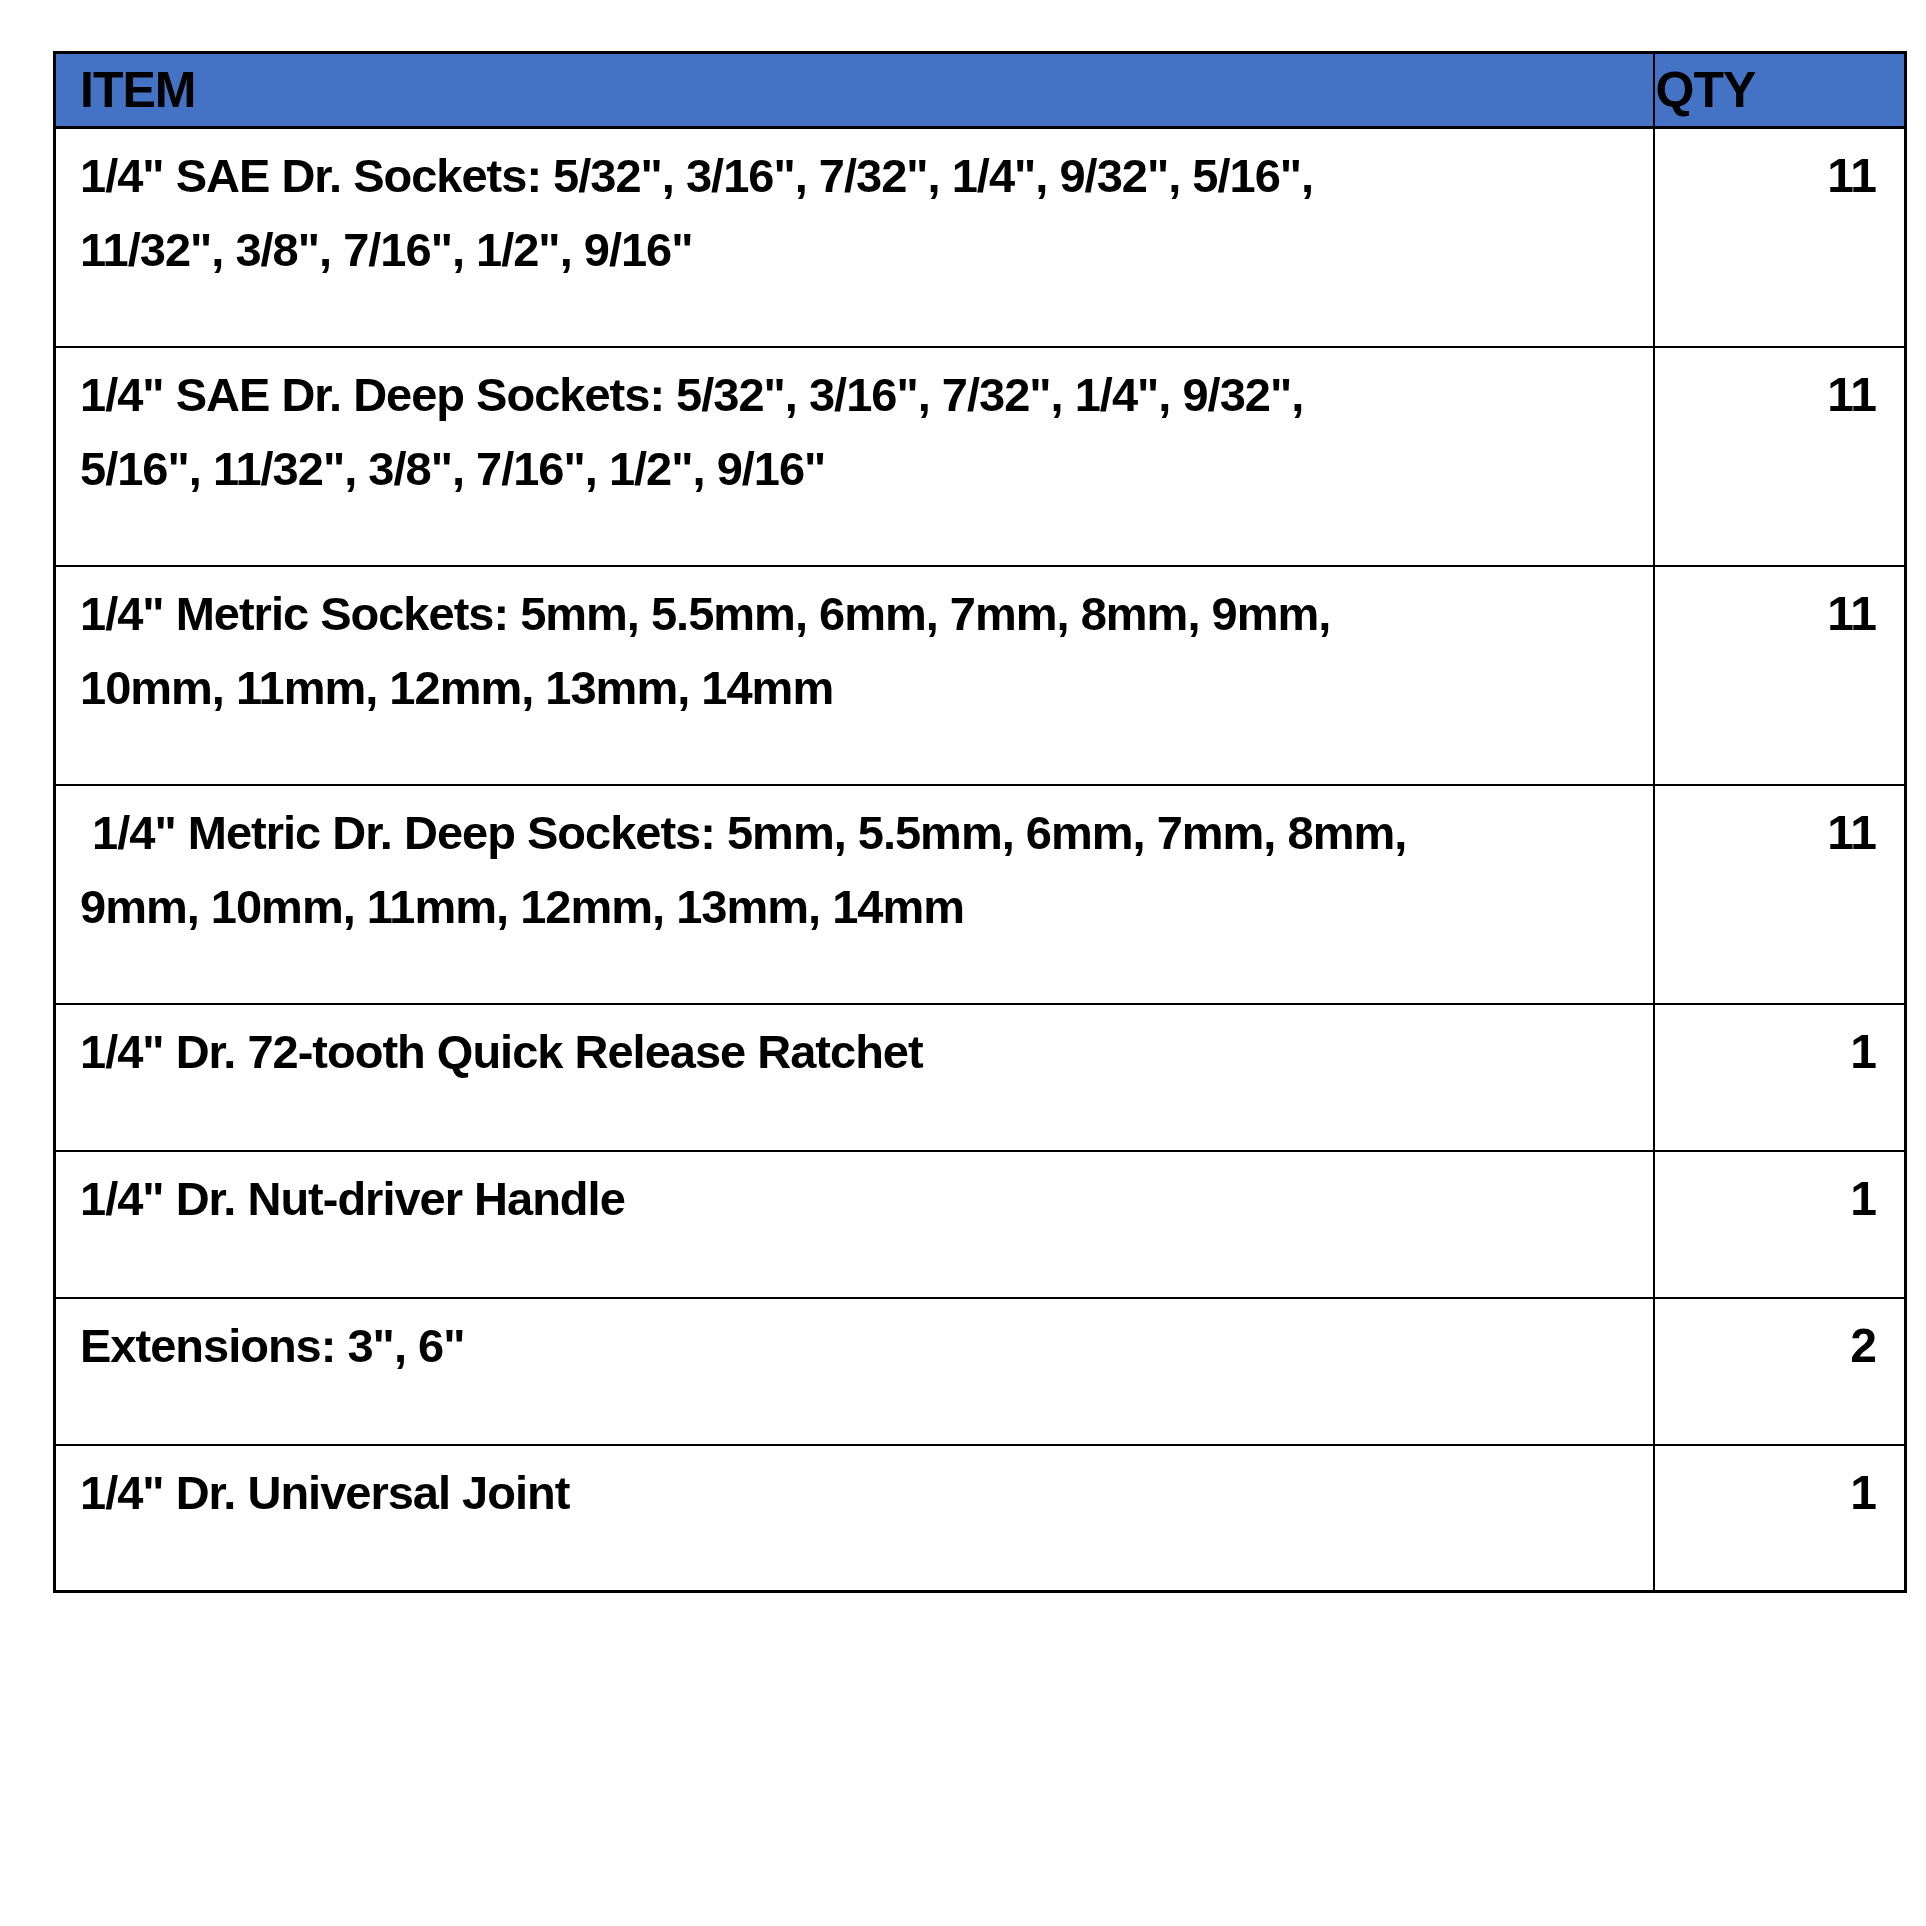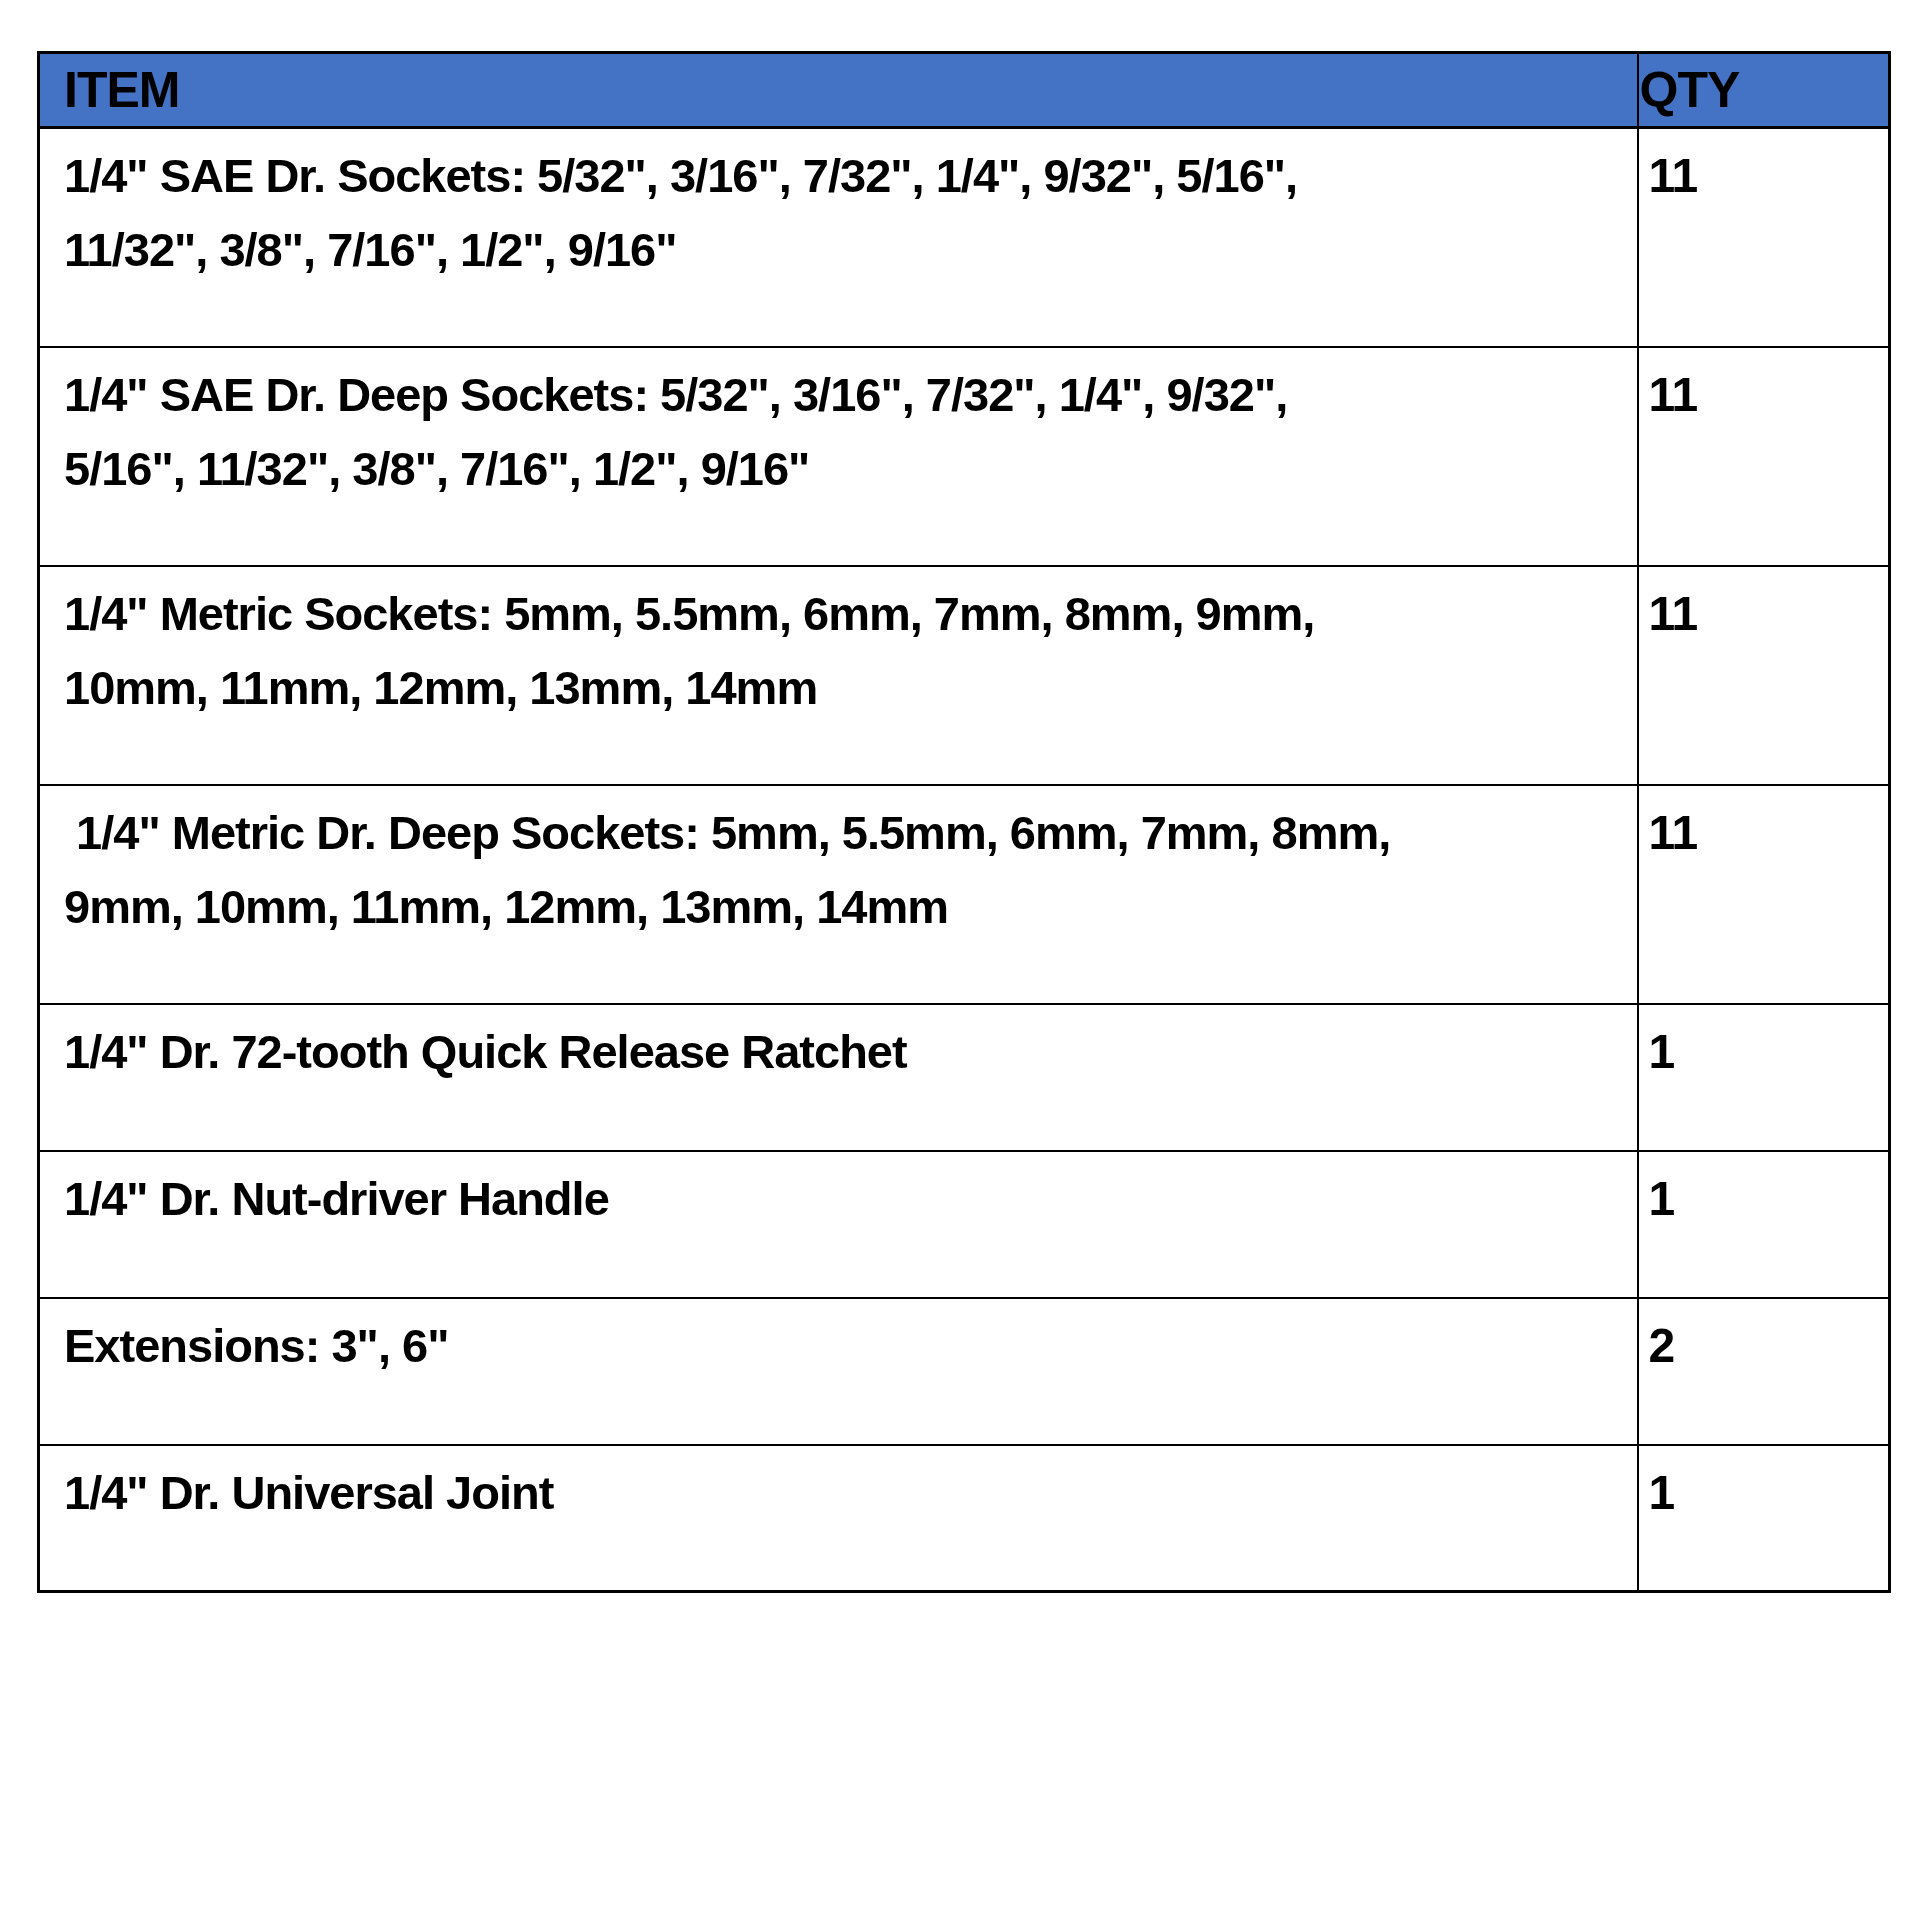--- a/index.html
+++ b/index.html
@@ -23,20 +23,21 @@
   .table-wrap {
     position: absolute;
     left: 37px;
     top: 51px;
   }
   table.parts {
     border-collapse: collapse;
     table-layout: fixed;
     width: 1851px;
     border: 3px solid var(--border-color);
+    margin-left: 16px;
   }
   table.parts th,
   table.parts td {
     border: 2px solid var(--border-color);
     vertical-align: top;
     letter-spacing: -1px;
   }
   col.item-col { width: 1599px; }
   col.qty-col  { width: 252px; }
 
@@ -63,21 +64,21 @@
     line-height: 74px;
     padding: 10px 20px 10px 24px;
     text-align: left;
     white-space: pre-wrap;
   }
   td.qty-cell {
     font-size: 48px;
     font-weight: bold;
     line-height: 74px;
     padding: 10px 28px 10px 10px;
-    text-align: left;
+    text-align: right;
   }
   tr.tall  td { height: 219px; }
   tr.short td { height: 147px; }
 </style>
 </head>
 <body>
 
 <div class="table-wrap">
   <table class="parts">
     <colgroup>

